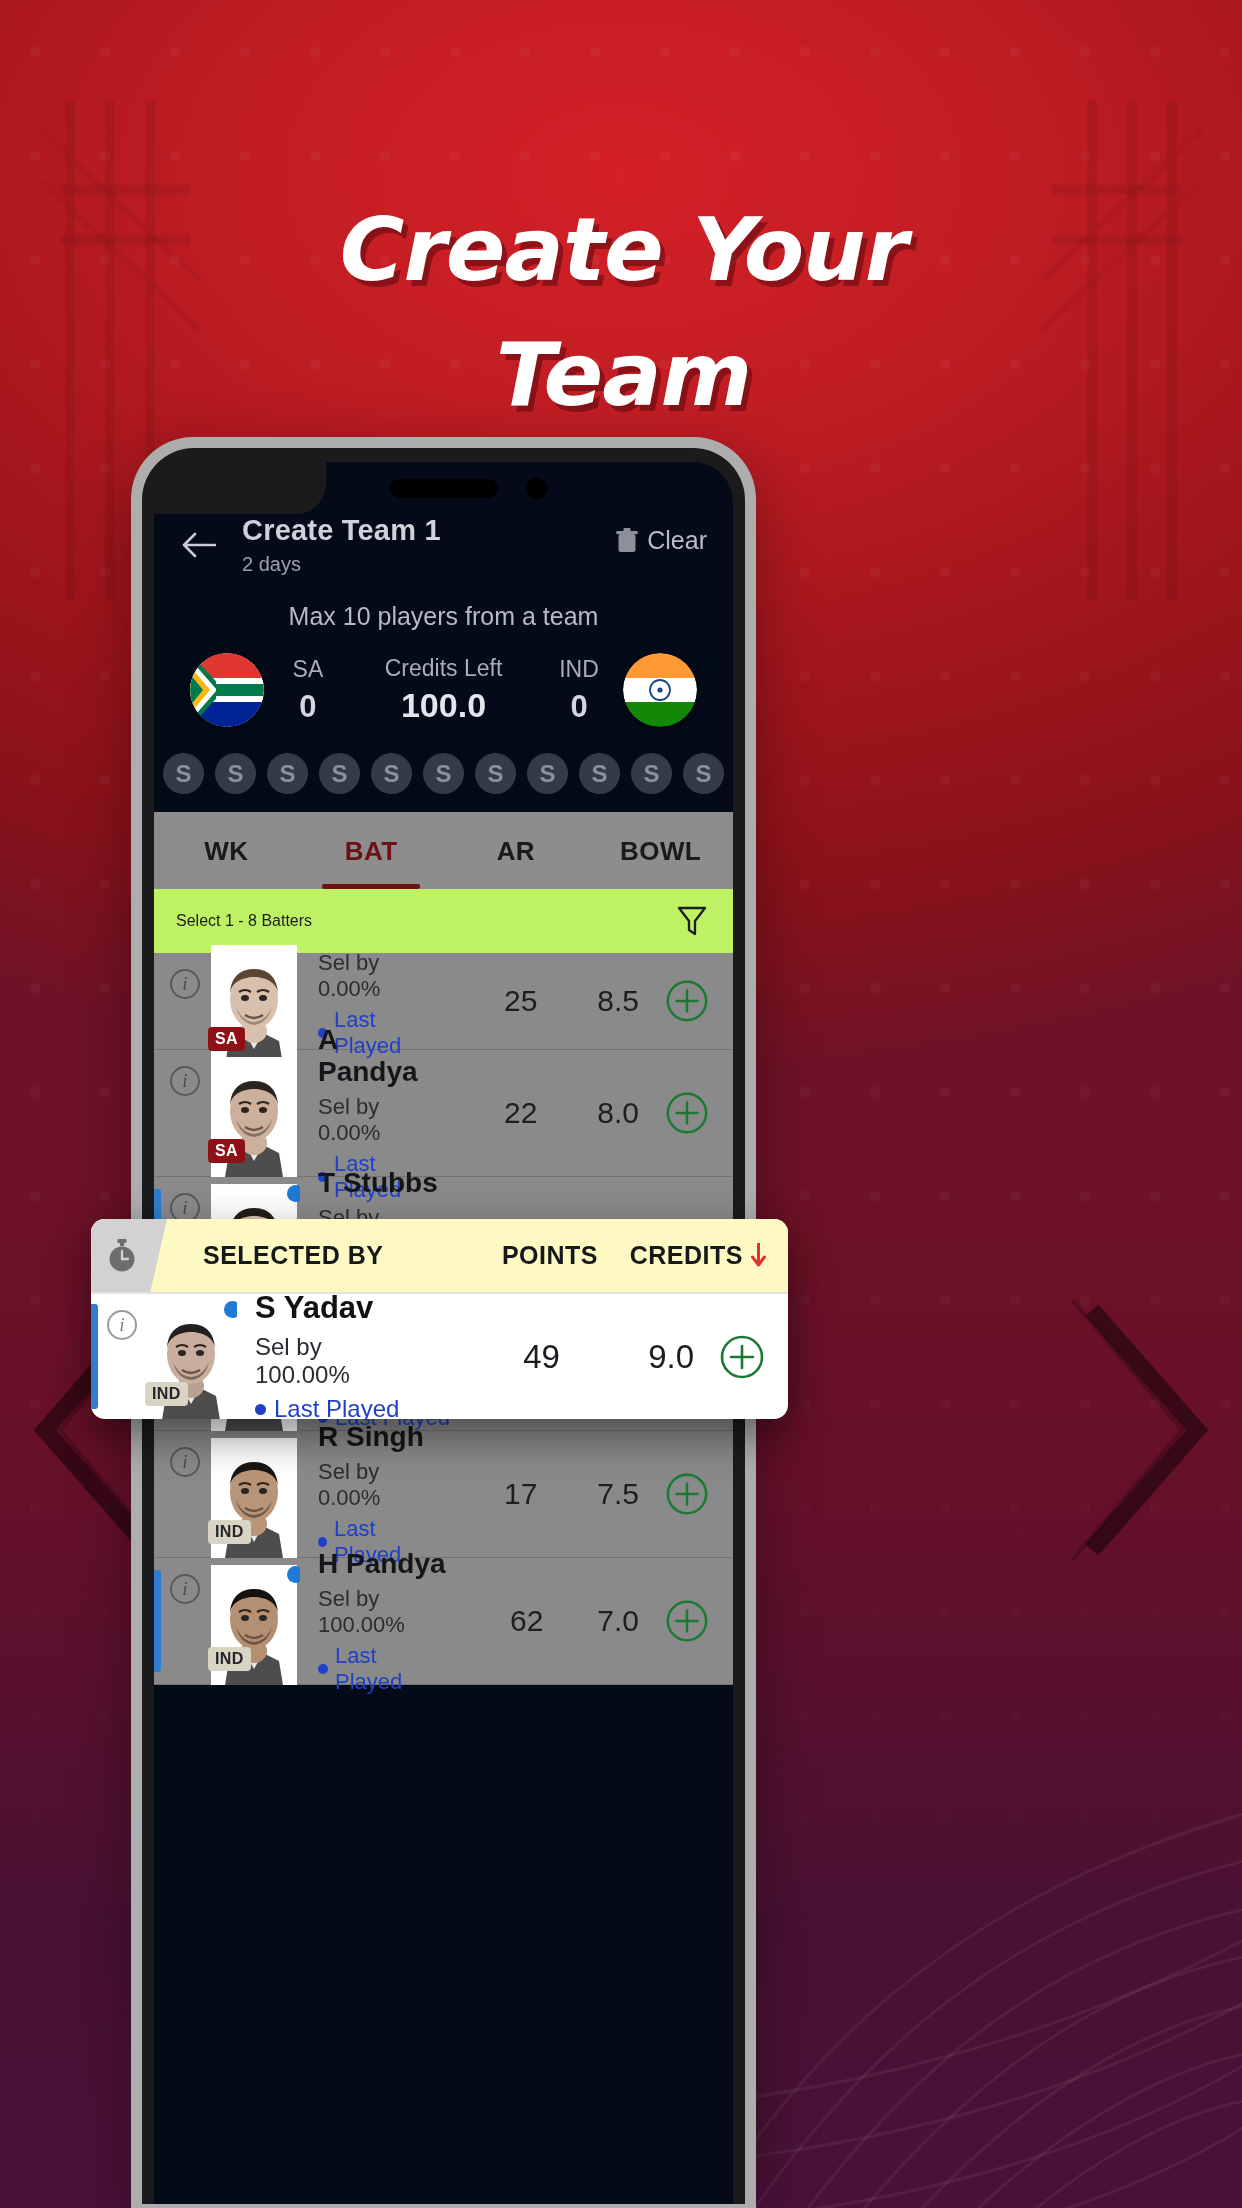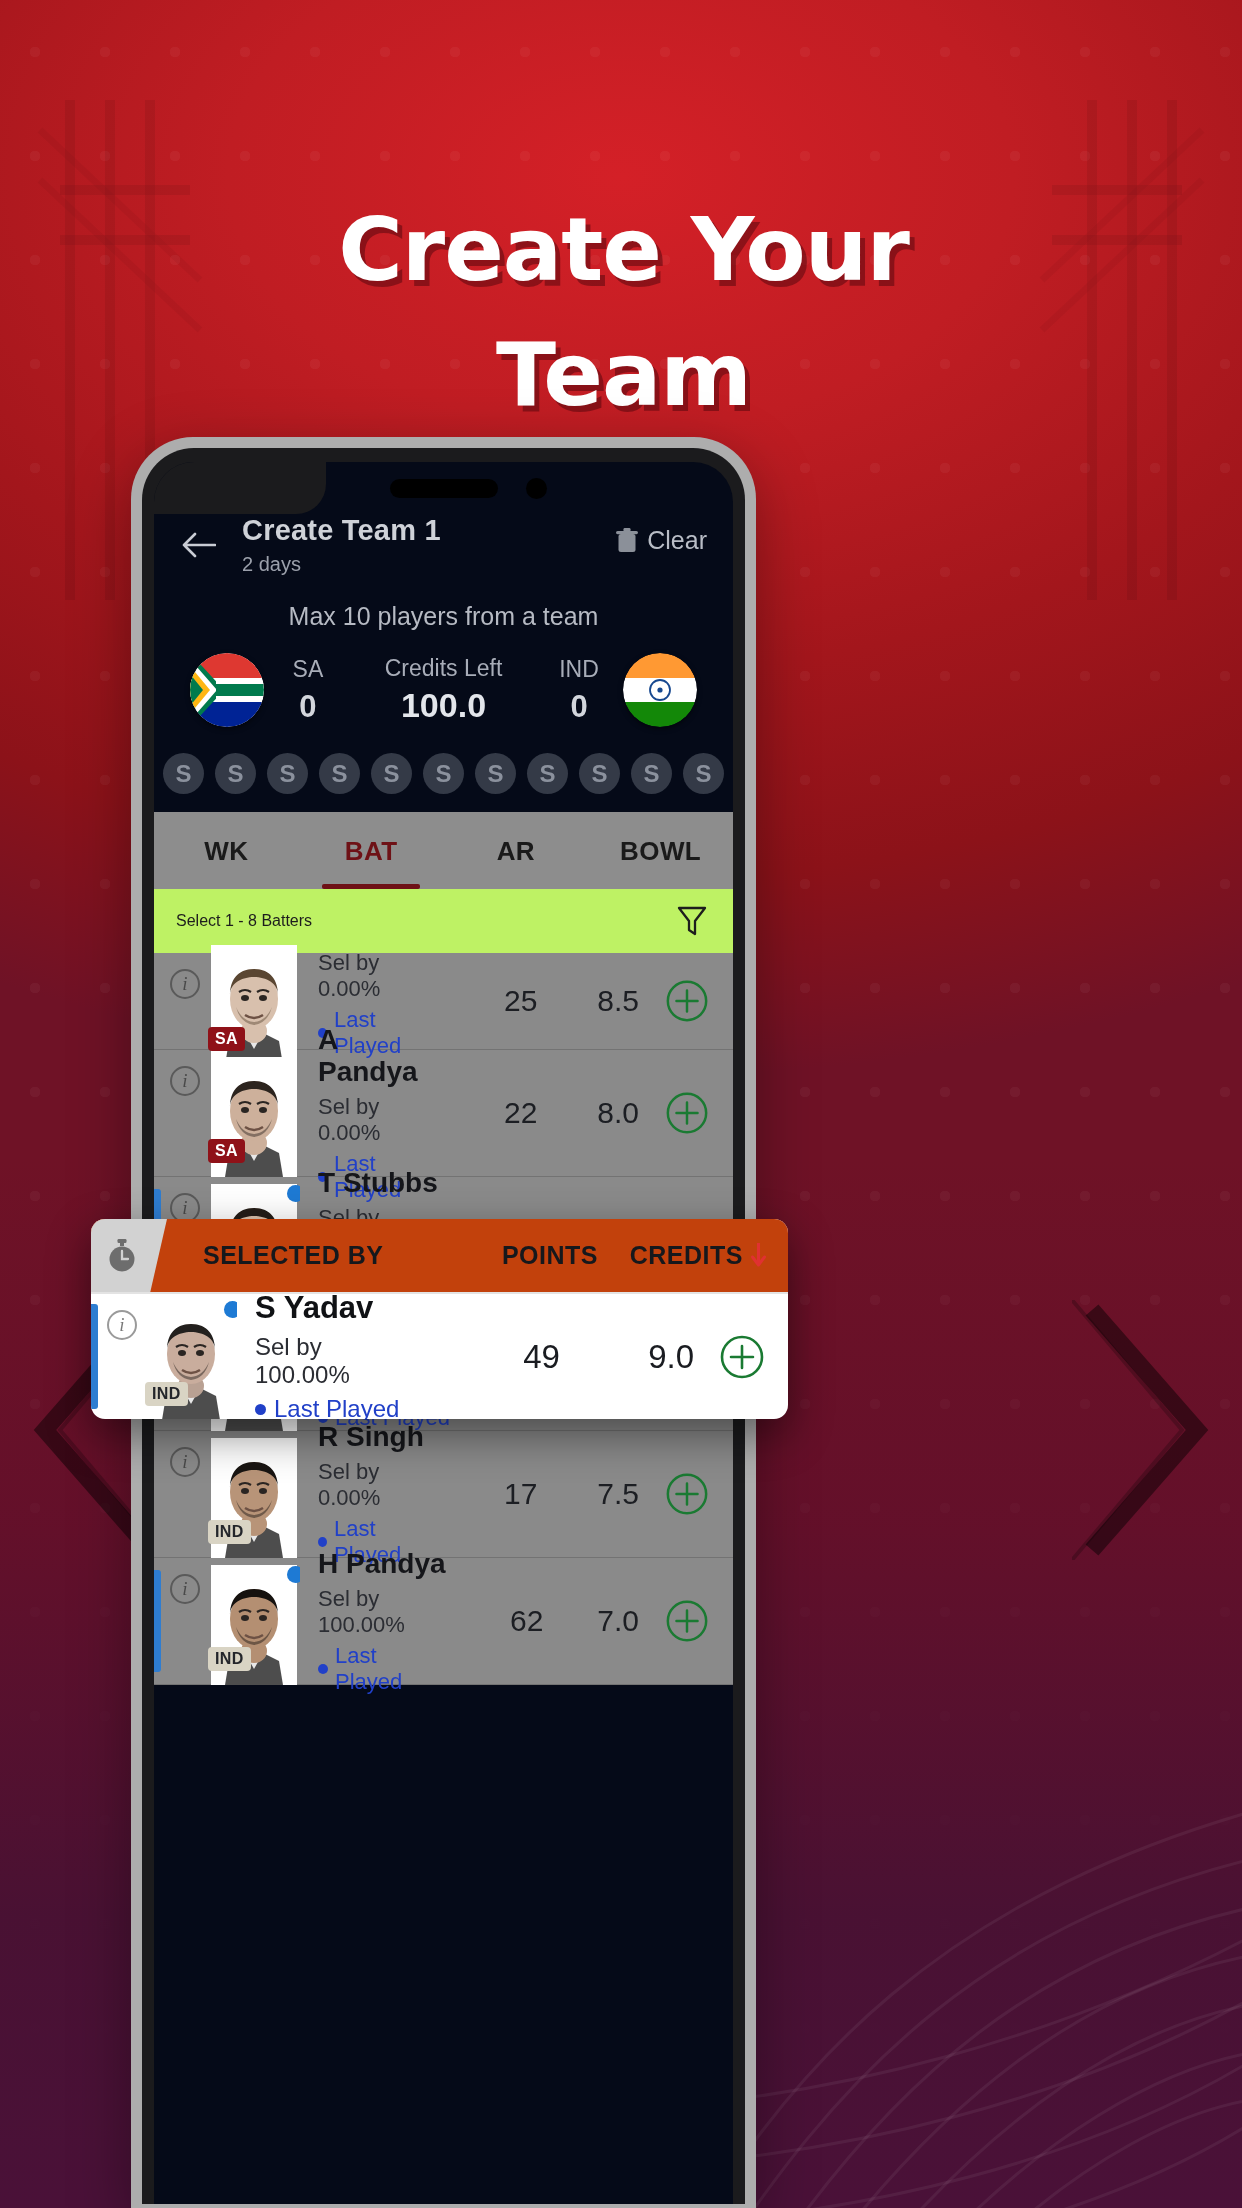--- a/index.html
+++ b/index.html
@@ -46,20 +46,21 @@
     position: absolute; top: 188px; left: 5px; right: 0;
     text-align: center;
     color: #ffffff;
     font-family: "DejaVu Sans", sans-serif;
     font-weight: 700;
     font-size: 88px;
     line-height: 1.42;
     letter-spacing: -1px;
     text-shadow: 5px 6px 0 rgba(90,8,14,0.55);
     white-space: pre-line;
+    font-style: italic;
   }
 
   
   .phone {
     position: absolute;
     left: 131px; top: 437px;
     width: 625px; height: 1771px;
     background: #adadad;
     border-radius: 62px 62px 0 0;
     padding: 11px 11px 4px 11px;
@@ -226,21 +227,21 @@
     left: 91px; top: 1219px;
     width: 697px;
     background: #ffffff;
     border-radius: 14px;
     box-shadow: 0 16px 44px rgba(0,0,0,.45);
     overflow: hidden;
     z-index: 30;
   }
   .fc-head {
     display: flex; align-items: center;
-    height: 73px; position: relative; background: #c2410c;
+    height: 73px; position: relative; background: #fef9c3;
   }
   .fc-timer {
     width: 76px; height: 73px; background: #d2d2d2;
     display: flex; align-items: center; justify-content: center;
     clip-path: polygon(0 0, 100% 0, 78% 100%, 0% 100%);
     padding-right: 14px;
   }
   .fc-col-sel { flex: 1 1 auto; font-size: 25px; font-weight: 700; color: #16181c; padding-left: 36px; letter-spacing: .5px; }
   .fc-col-pts { width: 165px; text-align: right; font-size: 25px; font-weight: 700; color: #16181c; letter-spacing: .5px; }
   .fc-col-cr { width: 190px; text-align: right; font-size: 25px; font-weight: 700; color: #16181c; letter-spacing: .5px;

